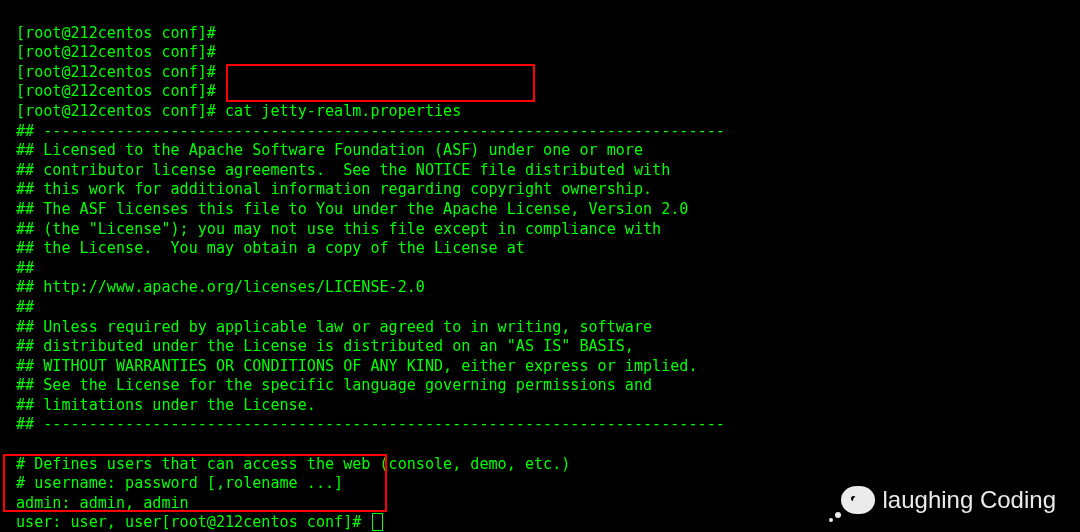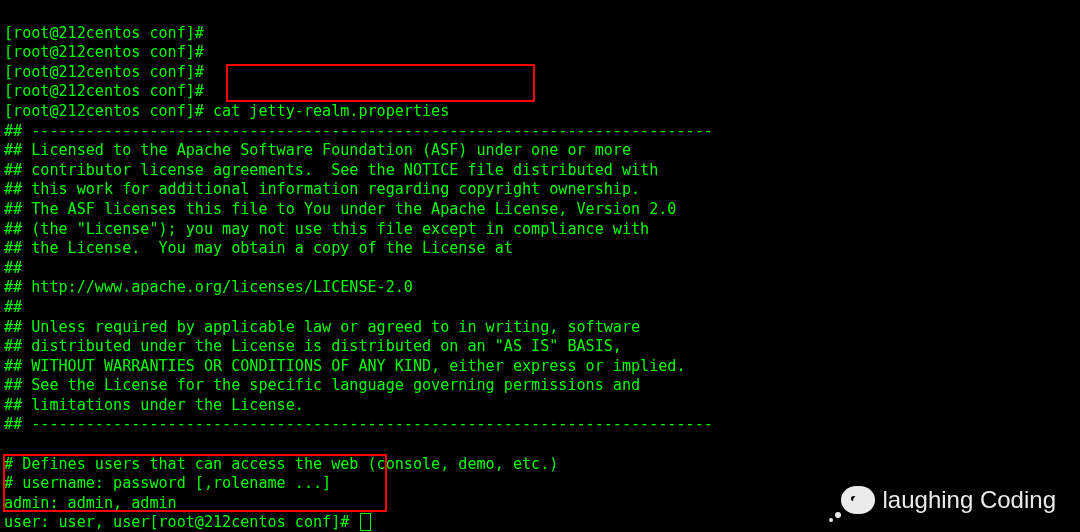--- a/index.html
+++ b/index.html
@@ -9,21 +9,21 @@
     height:532px;
     overflow:hidden;
     position:relative;
     font-family:"DejaVu Sans Mono","Courier New",monospace;
     font-size:15.1px;
     line-height:19.6px;
     color:#00ff00;
   }
   .term{
     white-space:pre;
-    padding:4px 0 0 4px;
+    padding:4px 0 0 16px;
   }
   .prompt{color:#00ff00;}
   .cmd{color:#00ff00;}
   .out{color:#00ff00;}
   .box-red{
     position:absolute;
     border:2px solid #ff0000;
     box-sizing:border-box;
     pointer-events:none;
   }

